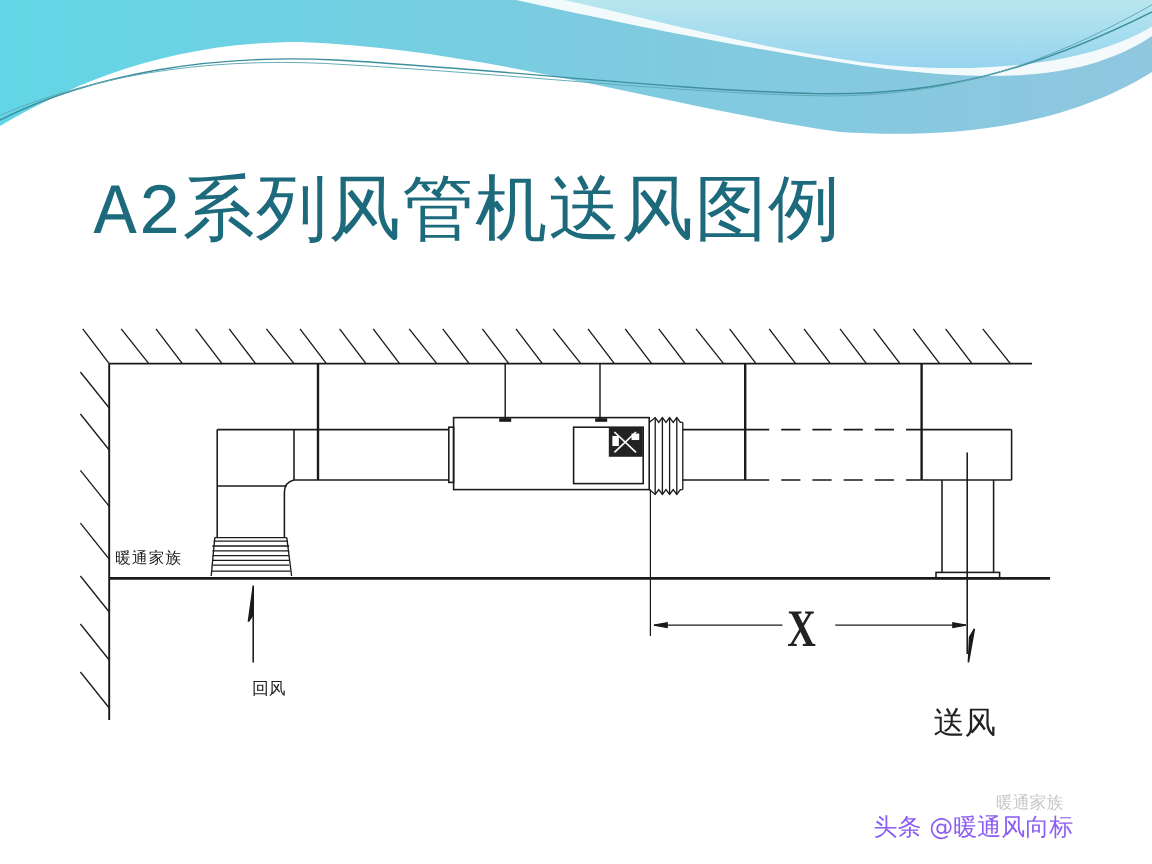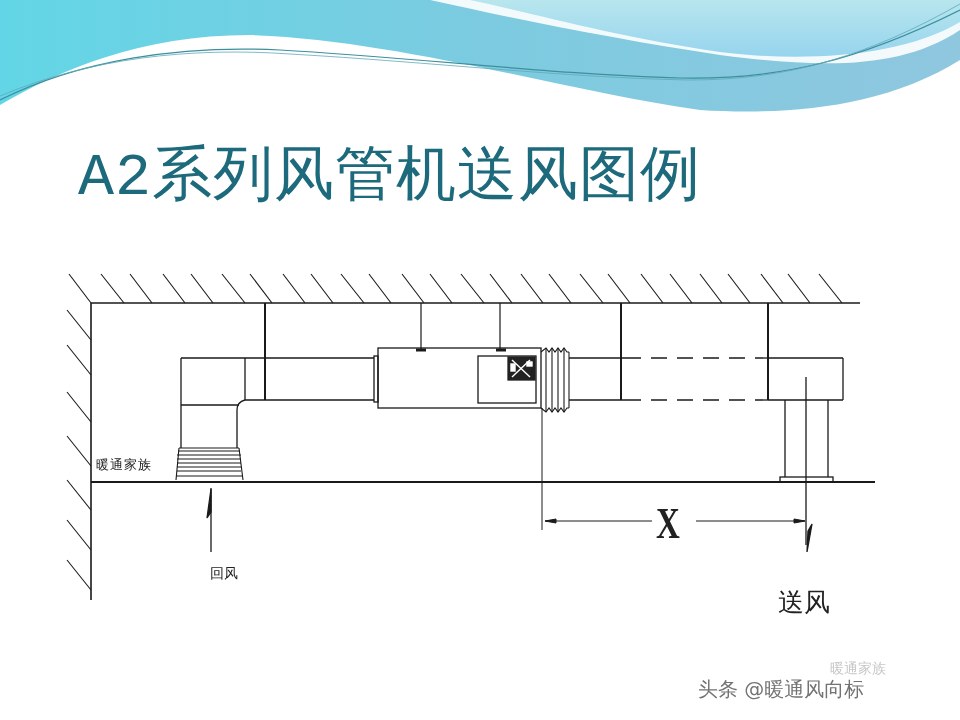--- a/index.html
+++ b/index.html
@@ -6,21 +6,21 @@
   body { width: 960px; height: 720px; overflow: hidden; background: #ffffff; position: relative; font-family: "DejaVu Sans", sans-serif; }
   .banner { position: absolute; left: 0; top: 0; width: 960px; height: 120px; }
   .title { position: absolute; left: 78px; top: 134px; font-size: 60px; color: #1d6a7c; letter-spacing: 1px; font-family: "DejaVu Sans", sans-serif; white-space: nowrap; }
   .title .latin { font-family: Liberation Mono, monospace; }
   .diagram { position: absolute; left: 0; top: 0; width: 960px; height: 720px; }
   .label { position: absolute; font-family: "DejaVu Serif", serif; color: #222; white-space: nowrap; }
   .lbl-ceiling { left: 96px; top: 456px; font-size: 13px; letter-spacing: 1px; }
   .lbl-return { left: 196px; top: 565px; font-size: 14px; margin-left: 14px; }
   .lbl-supply { left: 778px; top: 585px; font-size: 26px; }
   .lbl-x { left: 656px; top: 498px; font-size: 44px; font-family: "Liberation Serif", serif; font-weight: bold; transform: scaleX(0.75); transform-origin: left top; }
-  .watermark { position: absolute; left: 698px; top: 676px; font-size: 20px; color: #737373; white-space: nowrap; text-shadow: 1px 1px 0 #fff, -1px -1px 0 #fff; }
+  .watermark { position: absolute; left: 728px; top: 676px; font-size: 20px; color: #8b5cf6; white-space: nowrap; text-shadow: 1px 1px 0 #fff, -1px -1px 0 #fff; }
   .watermark-ghost { position: absolute; left: 830px; top: 660px; font-size: 14px; color: #c7c7c7; white-space: nowrap; }
 </style>
 </head>
 <body>
 
 <svg class="banner" viewBox="0 0 960 120" preserveAspectRatio="none">
   <defs>
     <linearGradient id="g1" x1="0" y1="0" x2="1" y2="0">
       <stop offset="0" stop-color="#62d6e6"></stop>
       <stop offset="0.5" stop-color="#7ccbe0"></stop>

